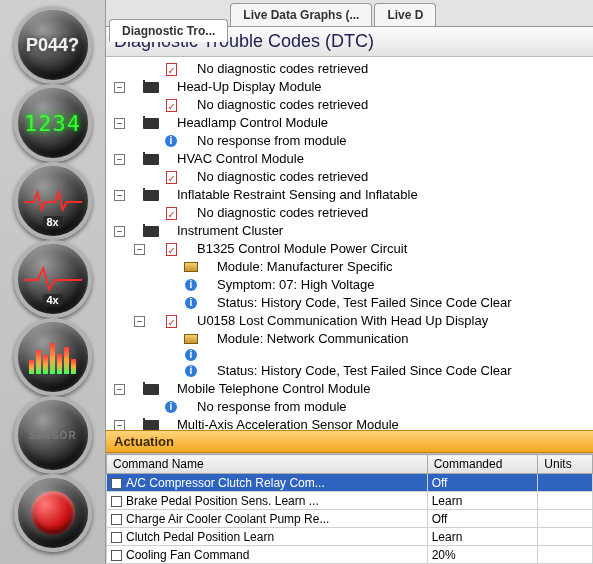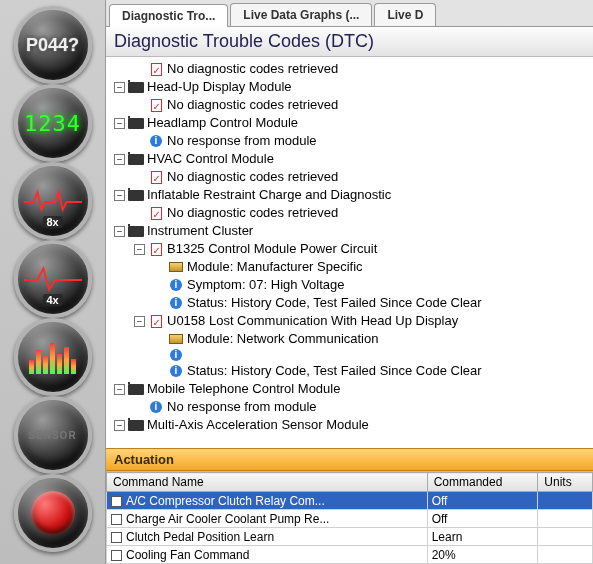--- a/index.html
+++ b/index.html
@@ -41,27 +41,27 @@
     background: radial-gradient(circle at 32% 30%, #ff7a7a, #d01414 55%, #5a0000);
     box-shadow: inset 0 2px 5px rgba(255,255,255,.5), inset 0 -4px 6px rgba(0,0,0,.6);
   }
   .side-btn .eq { display:flex; gap:2px; align-items:flex-end; height:34px;}
   .side-btn .eq span{ width:5px; background:linear-gradient(#ff3b3b,#ffa63b,#3bff5d); }
   .side-btn .sensor-txt{ font-size:10px; font-weight:bold; color:#777; letter-spacing:1px;}
 
   .main { flex:1; display:flex; flex-direction:column; background:#fff; border-left:1px solid #999;}
   .tabs { display:flex; background:#e3e3e3; border-bottom:1px solid #999; padding-top:3px; gap:2px; padding-left:3px;}
   .tab { background:#f5f5f5; border:1px solid #9a9a9a; border-bottom:none; padding:4px 12px 3px; border-radius:4px 4px 0 0; font-size:12px; font-weight:bold; color:#333; white-space:nowrap; cursor:pointer;}
-  .tab.active{ background:#fff; position:relative; top:1px; padding-bottom:4px;}
+  .tab.active{ background:#fff; position:relative; top:16px; padding-bottom:4px;}
   .panel-title { background:linear-gradient(#fdfdfd,#e3e3e3); border-bottom:1px solid #bbb; padding:4px 8px; font-size:18px; color:#225;}
   .tree { flex:1; overflow:auto; padding:3px 4px 6px; line-height:18px; color:#000;}
   .tree ul{ list-style:none; padding-left:18px;}
   .tree > ul{ padding-left:4px;}
   .tree li{ white-space:nowrap; }
-  .node { display:flex; align-items:center; gap:3px;}
+  .node { display:flex; align-items:center; gap:18px;}
   .tw { width:11px; height:11px; border:1px solid #777; background:#fff; font-size:9px; line-height:9px; text-align:center; color:#333; cursor:pointer; font-family:monospace;}
   .tw.blank{border:none; background:none;}
   .ic{ width:16px; height:14px; display:inline-flex; align-items:center; justify-content:center; font-size:12px;}
   .ic-chip{ width:16px; height:11px; background:#333; position:relative; border-radius:1px;}
   .ic-chip::before,.ic-chip::after{content:"";position:absolute;top:-2px;width:2px;height:2px;background:#333;}
   .ic-doc{ width:11px; height:13px; background:#fff; border:1px solid #c33; position:relative;}
   .ic-doc::after{content:"✓"; color:#c33; font-size:10px; position:absolute; top:-2px; left:1px;}
   .ic-mod{ width:14px; height:10px; background:linear-gradient(#f6d26b,#c9922a); border:1px solid #7a5a10;}
   .ic-info{ width:12px;height:12px;border-radius:50%;background:#2f7bd9;color:#fff;font-size:10px;font-weight:bold;line-height:12px;text-align:center;}
   .actuation-hdr{ background:linear-gradient(#ffd47a,#f5a722); border-top:1px solid #c77f12; border-bottom:1px solid #c77f12; padding:3px 8px; font-weight:bold; color:#3a2a08;}
@@ -184,21 +184,21 @@
             </span>
             <span> No diagnostic codes retrieved</span>
           </span>
         </li>
         <li style="padding-left: 0px;">
           <span class="node">
             <span class="tw">−</span>
             <span class="ic">
               <span class="ic-chip"></span>
             </span>
-            <span> Inflatable Restraint Charge and Diagnostic</span>
+            <span> Inflatable Restraint Sensing and Inflatable</span>
           </span>
         </li>
         <li style="padding-left: 20px;">
           <span class="node">
             <span class="tw blank"></span>
             <span class="ic">
               <span class="ic-doc"></span>
             </span>
             <span> No diagnostic codes retrieved</span>
           </span>
@@ -322,20 +322,25 @@
             <th>Units</th>
           </tr>
         </thead>
       <tbody id="grid-body">
           <tr class="sel">
             <td><span class="chk"></span><span>A/C Compressor Clutch Relay Com...</span><span class="cursor-ic"></span></td>
             <td>Off</td>
             <td></td>
           </tr>
           <tr>
+            <td><span class="chk"></span><span>Brake Pedal Position Sens. Learn ...</span></td>
+            <td>Learn</td>
+            <td></td>
+          </tr>
+          <tr>
             <td><span class="chk"></span><span>Charge Air Cooler Coolant Pump Re...</span></td>
             <td>Off</td>
             <td></td>
           </tr>
           <tr>
             <td><span class="chk"></span><span>Clutch Pedal Position Learn</span></td>
             <td>Learn</td>
             <td></td>
           </tr>
           <tr>

